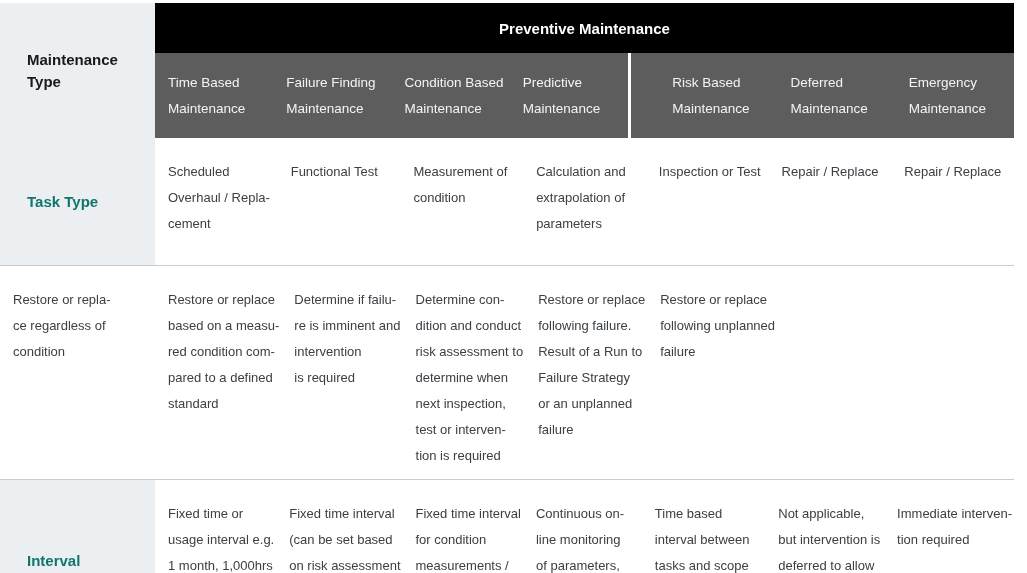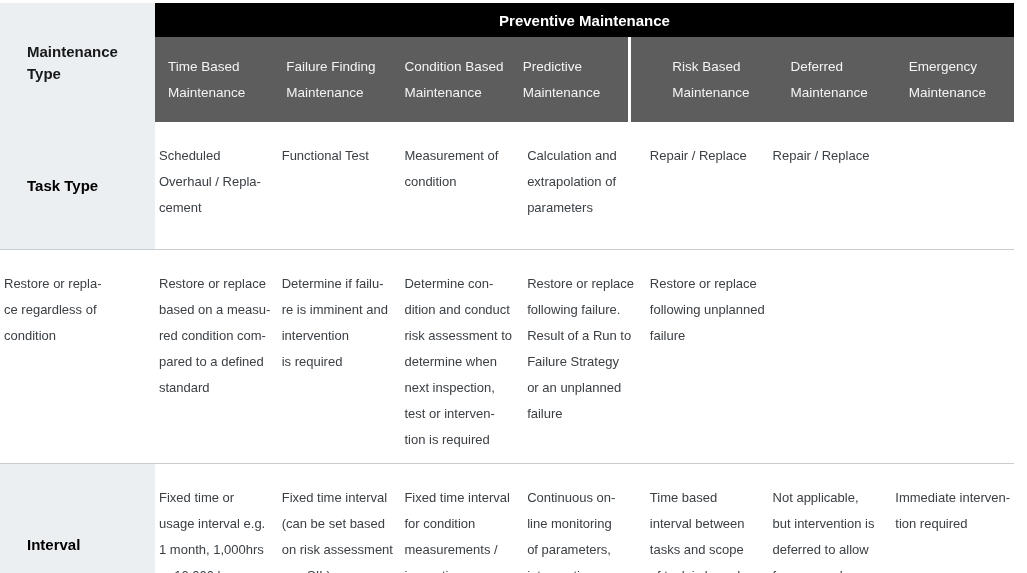--- a/index.html
+++ b/index.html
@@ -5,40 +5,40 @@
   * { margin:0; padding:0; box-sizing:border-box; }
   html,body { background:#ffffff; width:1027px; height:573px; overflow:hidden;
               font-family:"Liberation Sans","DejaVu Sans",sans-serif; }
   .table-wrap { width:1014px; margin:3px 13px 0 0; }
 
   
   .header-row { display:grid; grid-template-columns:155px 1fr; }
   .corner-cell { background:#ebeff1; display:flex; align-items:center; padding-left:27px;
                  font-weight:bold; font-size:15px; line-height:22px; color:#17191b;
                  white-space:pre; }
-  .band { display:flex; height:34px; background:#000000; }
+  .band { display:flex; height:50px; background:#000000; }
   .band-half { display:flex; align-items:center; justify-content:center;
                color:#ffffff; font-weight:bold; font-size:15px; }
   .band-left { flex:4; } .band-right { flex:3; }
   .subhead { display:flex; height:85px; background:#ffffff; gap:3px; }
   .subhead-group { background:#5d5d5d; display:grid; }
   .subhead-group.preventive { flex:4; grid-template-columns:repeat(4,1fr); }
   .subhead-group.corrective { flex:3; grid-template-columns:repeat(3,1fr);padding-left:28px; }
   .subhead-cell { display:flex; align-items:center; padding-left:13px; color:#f4f4f4;
                   font-size:13.5px; line-height:26px; white-space:pre; }
 
   
   .row { display:grid; grid-template-columns:155px repeat(7,1fr); background:#ffffff; }
   .row + .row { border-top:1px solid #c7cdd0; }
   .row-task { min-height:127px; }
   .row-objective { min-height:165px; }
   .row-interval { min-height:128px; border-bottom:1px solid #c7cdd0; }
   .label-cell { background:#ebeff1; display:flex; align-items:center; padding-left:27px;
-                font-weight:bold; font-size:15px; color:#000000; white-space:pre; }
-  .cell { padding:21px 2px 10px 4px; font-size:13px; line-height:26px; color:#3b4045;
+                font-weight:bold; font-size:15px; color:#0f766e; white-space:pre; }
+  .cell { padding:21px 2px 10px 13px; font-size:13px; line-height:26px; color:#3b4045;
           white-space:pre; }
 </style>
 </head>
 <body>
 
 <div class="table-wrap">
 
   <div class="header-row">
     <div class="corner-cell">Maintenance
 Type</div>
@@ -73,20 +73,21 @@
     <div class="label-cell">Task Type</div>
     <div class="cell">Scheduled
 Overhaul / Repla-
 cement</div>
     <div class="cell">Functional Test</div>
     <div class="cell">Measurement of
 condition</div>
     <div class="cell">Calculation and
 extrapolation of
 parameters</div>
+    <div class="cell">Inspection or Test</div>
     <div class="cell">Repair / Replace</div>
     <div class="cell">Repair / Replace</div>
   </div>
 
   <div class="row row-objective">
     <div class="cell">Restore or repla-
 ce regardless of
 condition</div>
     <div class="cell">Restore or replace
 based on a measu-

